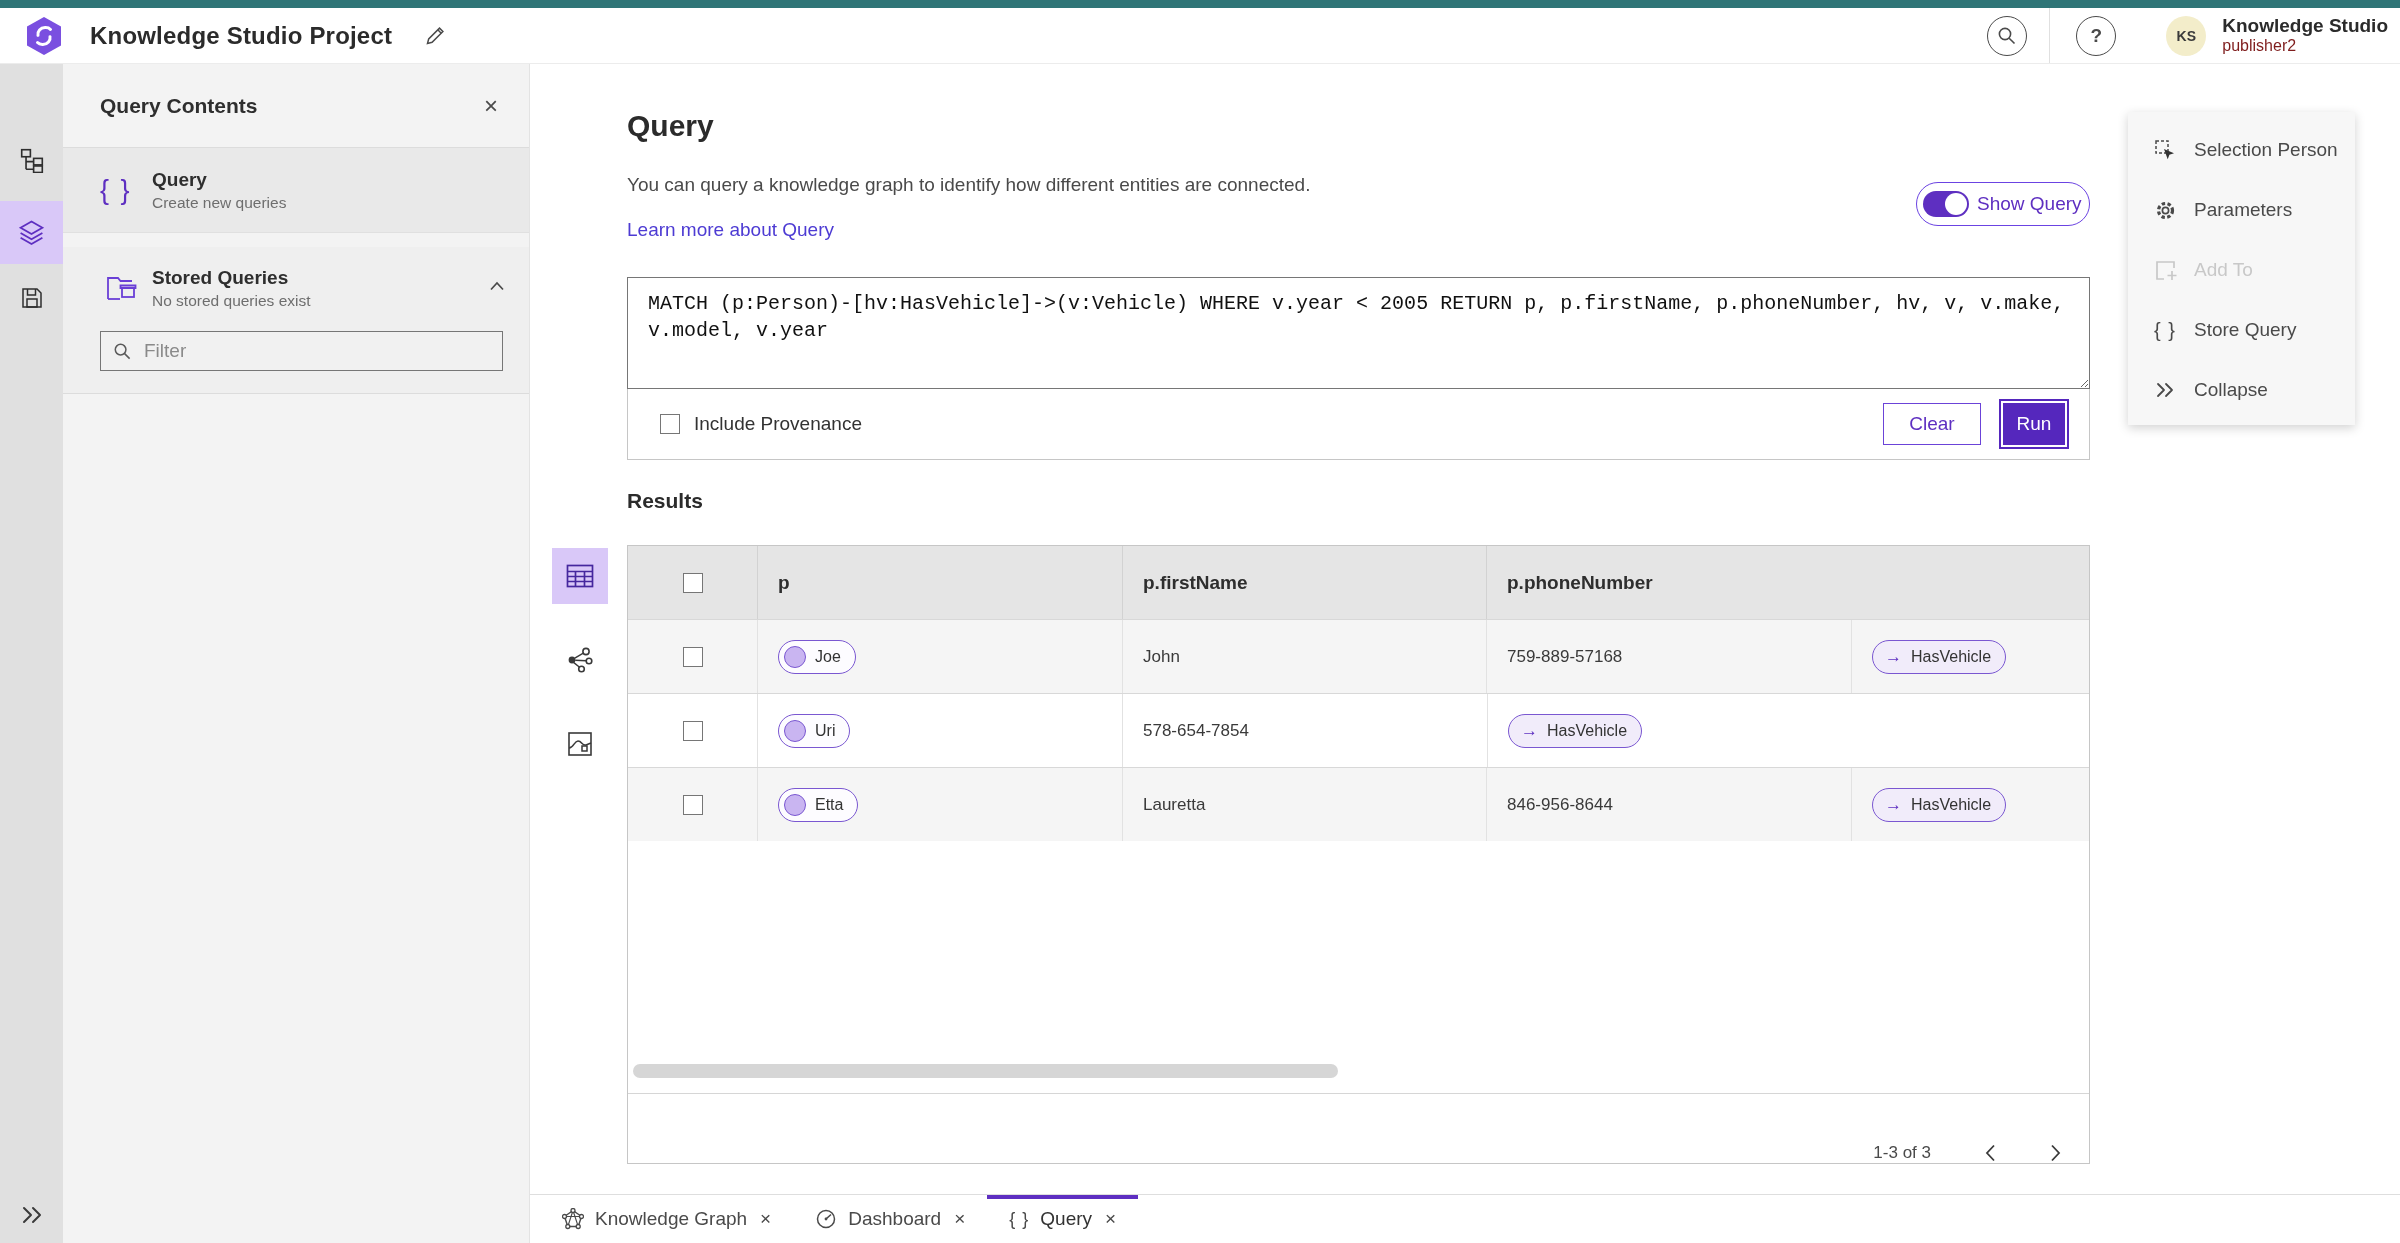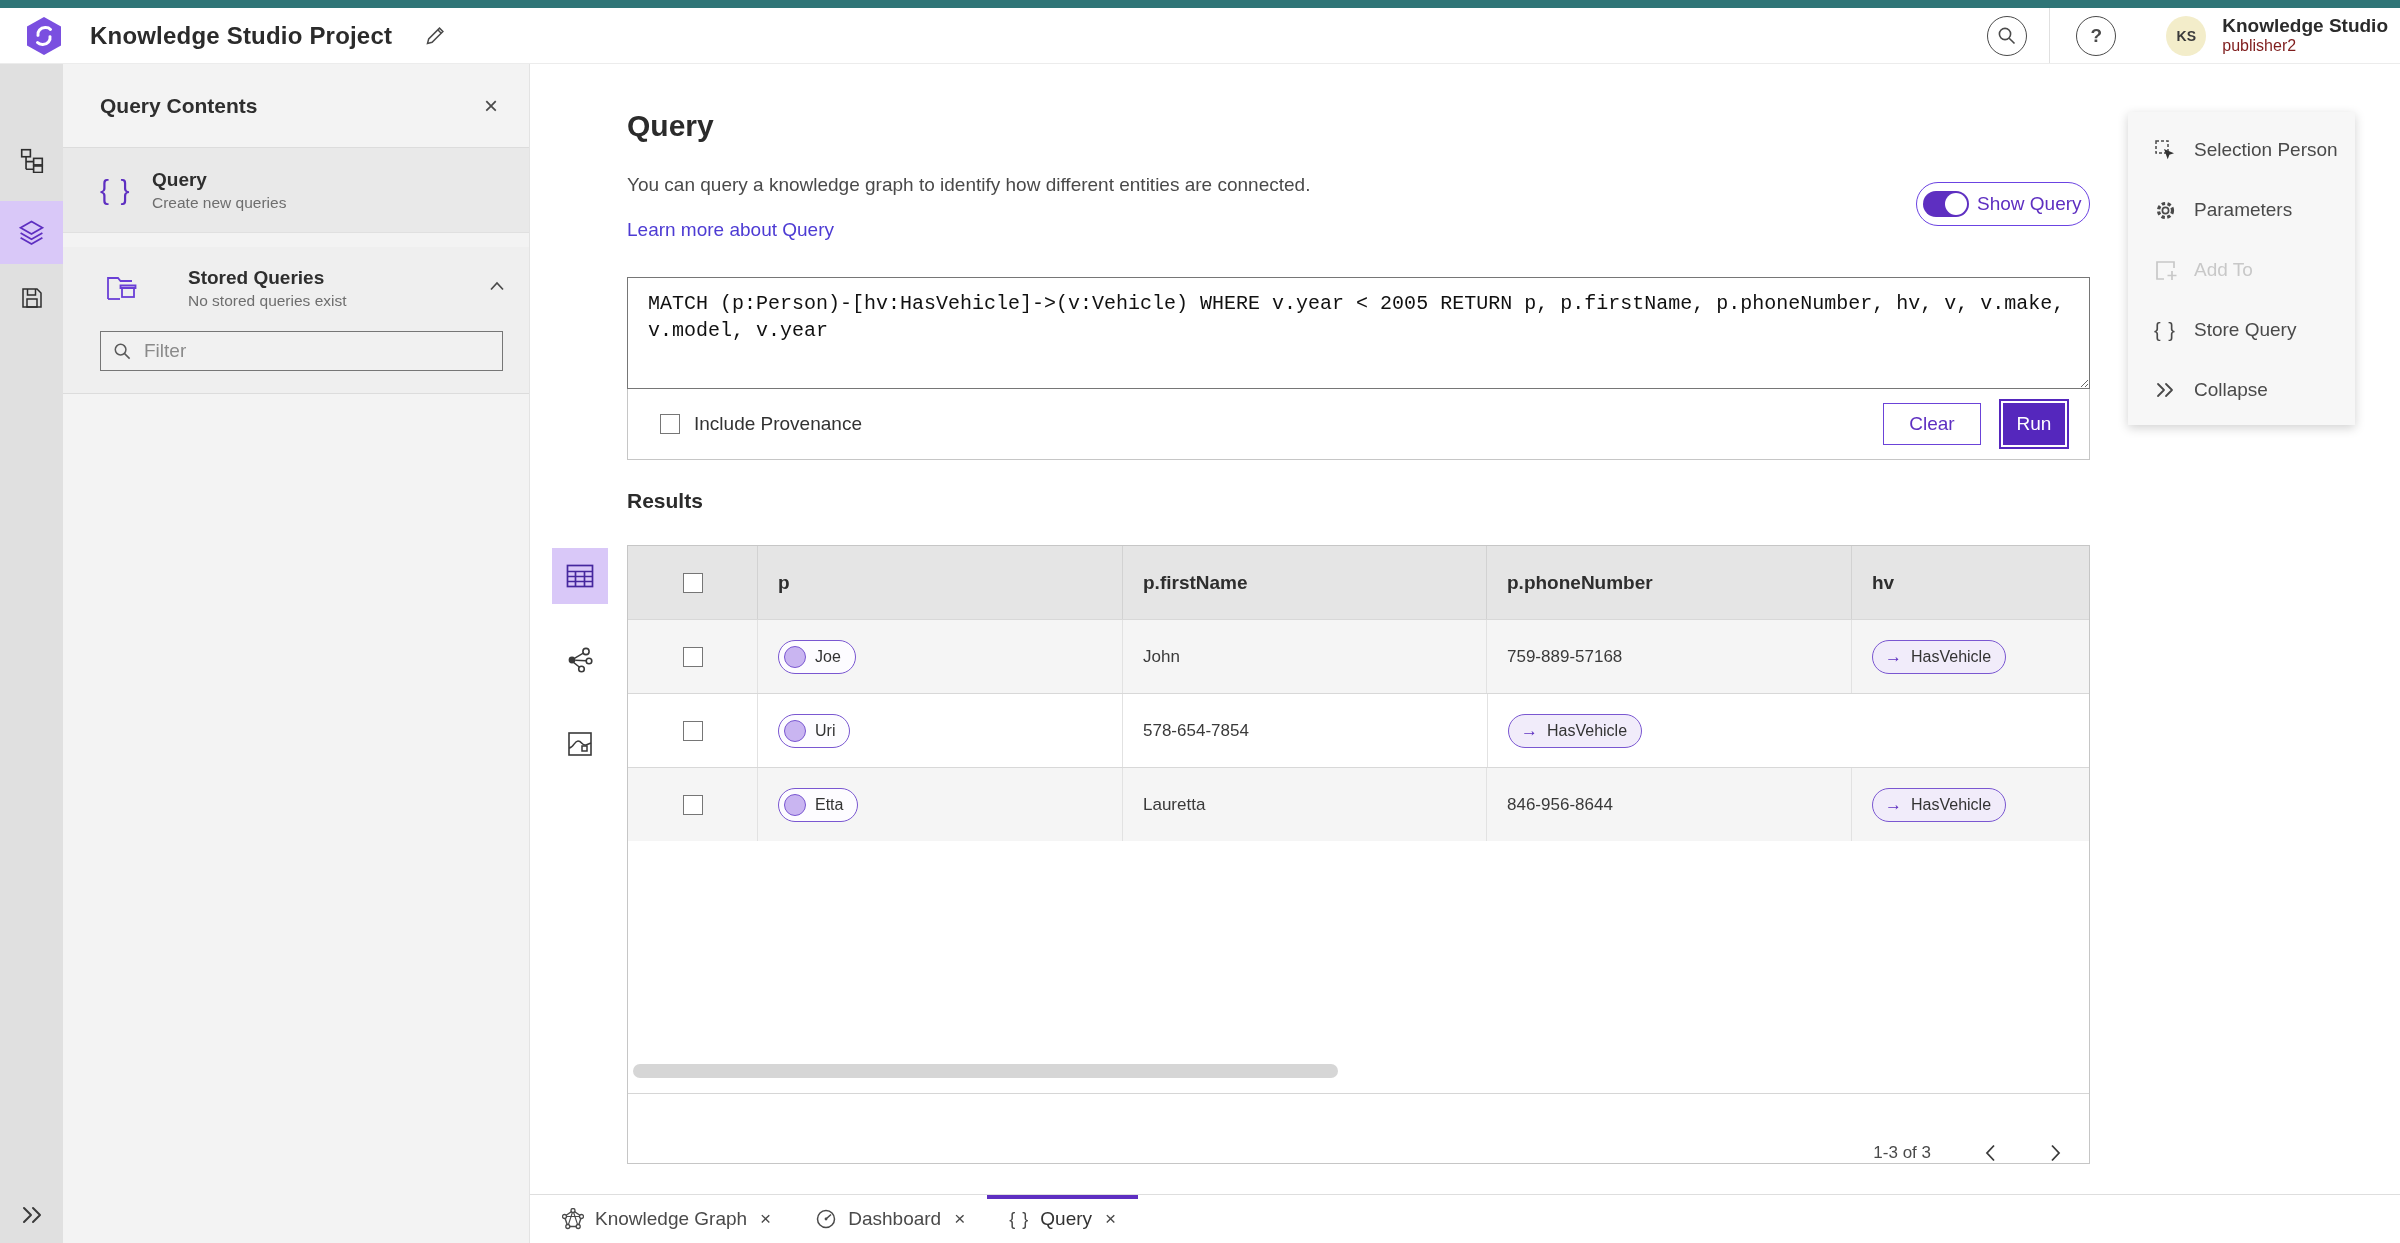--- a/index.html
+++ b/index.html
@@ -45,21 +45,21 @@
   .panel-header { position:relative; height:84px; display:flex; align-items:center; border-bottom:1px solid #dcdcdc; }
   .panel-title { margin-left:37px; font-size:21px; font-weight:600; color:#2e2e2e; }
   .panel-close { position:absolute; right:22px; top:26px; width:32px; height:32px; background:none; border:none; font-size:24px; color:#4a4a4a; cursor:pointer; line-height:1; }
   .panel-item { display:flex; align-items:center; cursor:pointer; }
   .query-item { height:85px; background:#e9e9e9; border-bottom:1px solid #e0e0e0; }
   .braces-glyph { margin-left:37px; width:44px; font-size:27px; color:#5e2fc1; font-weight:400; letter-spacing:2px; }
   .item-text { margin-left:8px; }
   .item-title { font-size:19px; font-weight:600; color:#2e2e2e; }
   .item-sub { font-size:15.5px; color:#6e6e6e; margin-top:3px; }
   .stored-wrap { margin-top:14px; background:#efefef; border-bottom:1px solid #dcdcdc; padding-bottom:22px; }
-  .stored-item { position:relative; height:82px;gap:36px; }
+  .stored-item { position:relative; height:82px; }
   .folder-ic { margin-left:37px; width:44px; }
   .chevron-up-btn { position:absolute; right:24px; top:32px; background:none; border:none; cursor:pointer; }
   .filter-box {
     margin:2px 26px 0 37px; height:40px; border:1px solid #767676; background:#f1f1f1;
     display:flex; align-items:center; padding:0 12px;
   }
   .filter-box input {
     border:none; outline:none; background:transparent; margin-left:12px; flex:1;
     font-size:19px; color:#333; font-family:"Liberation Sans", sans-serif;
   }
@@ -325,21 +325,20 @@
     </div>
 
     <div class="table-wrap">
       <div class="t-row t-head">
         <div class="t-cell c0">
             <span class="checkbox"></span>
           </div>
         <div class="t-cell c1">p</div>
         <div class="t-cell c2">p.firstName</div>
         <div class="t-cell c3">p.phoneNumber</div>
-        <div class="t-cell c4">hv</div>
       </div>
 
       <div class="t-row t-body-row odd">
         <div class="t-cell c0">
             <span class="checkbox"></span>
           </div>
         <div class="t-cell c1">
           <span class="pill">
             <span class="dot"></span>
             <span class="plabel">Joe</span>

